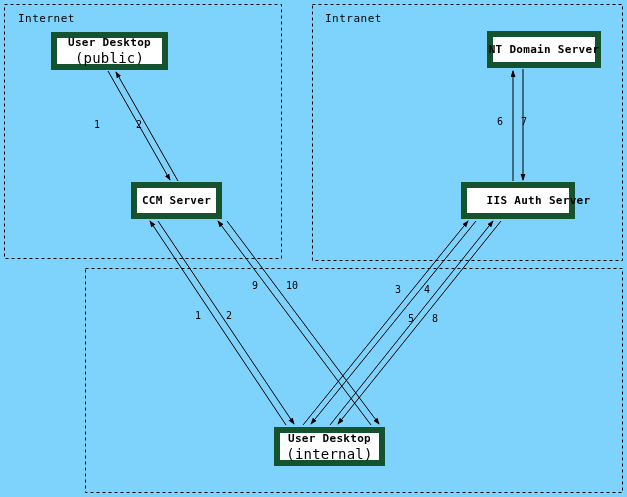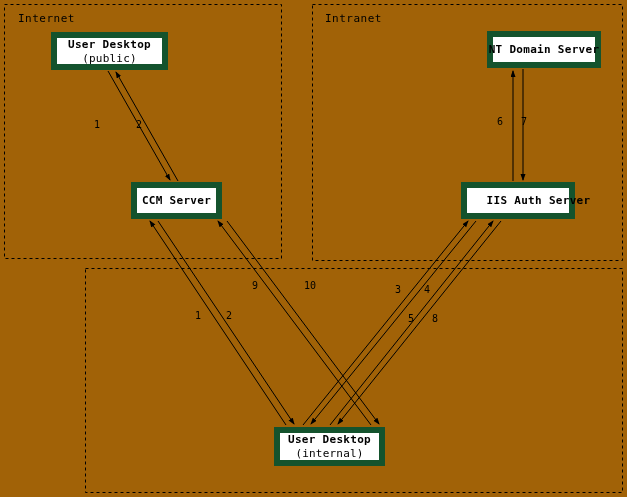--- a/index.html
+++ b/index.html
@@ -4,21 +4,21 @@
 <style>
   html, body {
     margin: 0;
     padding: 0;
     background: #ffffff;
   }
   #canvas {
     position: relative;
     width: 627px;
     height: 497px;
-    background: #a16207;
+    background: #7dd3fc;
     font-family: "DejaVu Sans Mono", "Liberation Mono", monospace;
     overflow: hidden;
   }
   svg.layer {
     position: absolute;
     left: 0;
     top: 0;
     width: 627px;
     height: 497px;
   }
@@ -42,21 +42,21 @@
     font-family: "DejaVu Sans Mono", "Liberation Mono", monospace;
     color: #000000;
   }
   .node-title {
     font-size: 11px;
     font-weight: bold;
     white-space: nowrap;
     letter-spacing: 0.3px;
   }
   .node-sub {
-    font-size: 11px;
+    font-size: 14px;
     white-space: nowrap;
     letter-spacing: 0.2px;
     margin-top: 1px;
   }
   .flow-label {
     position: absolute;
     font-family: "DejaVu Sans Mono", "Liberation Mono", monospace;
     font-size: 10px;
     color: #000000;
     white-space: nowrap;
@@ -122,21 +122,21 @@
   <div class="node-box" style="left:274px; top:427px; width:111px; height:39px;">
     <span class="node-title">User Desktop</span>
     <span class="node-sub">(internal)</span>
   </div>
 
   <div class="flow-label" style="left:94px;  top:119px;">1</div>
   <div class="flow-label" style="left:136px; top:119px;">2</div>
   <div class="flow-label" style="left:195px; top:310px;">1</div>
   <div class="flow-label" style="left:226px; top:310px;">2</div>
   <div class="flow-label" style="left:252px; top:280px;">9</div>
-  <div class="flow-label" style="left:304px; top:280px;">10</div>
+  <div class="flow-label" style="left:286px; top:280px;">10</div>
   <div class="flow-label" style="left:395px; top:284px;">3</div>
   <div class="flow-label" style="left:424px; top:284px;">4</div>
   <div class="flow-label" style="left:408px; top:313px;">5</div>
   <div class="flow-label" style="left:432px; top:313px;">8</div>
   <div class="flow-label" style="left:497px; top:116px;">6</div>
   <div class="flow-label" style="left:521px; top:116px;">7</div>
 
 </div>
 
 </body></html>

